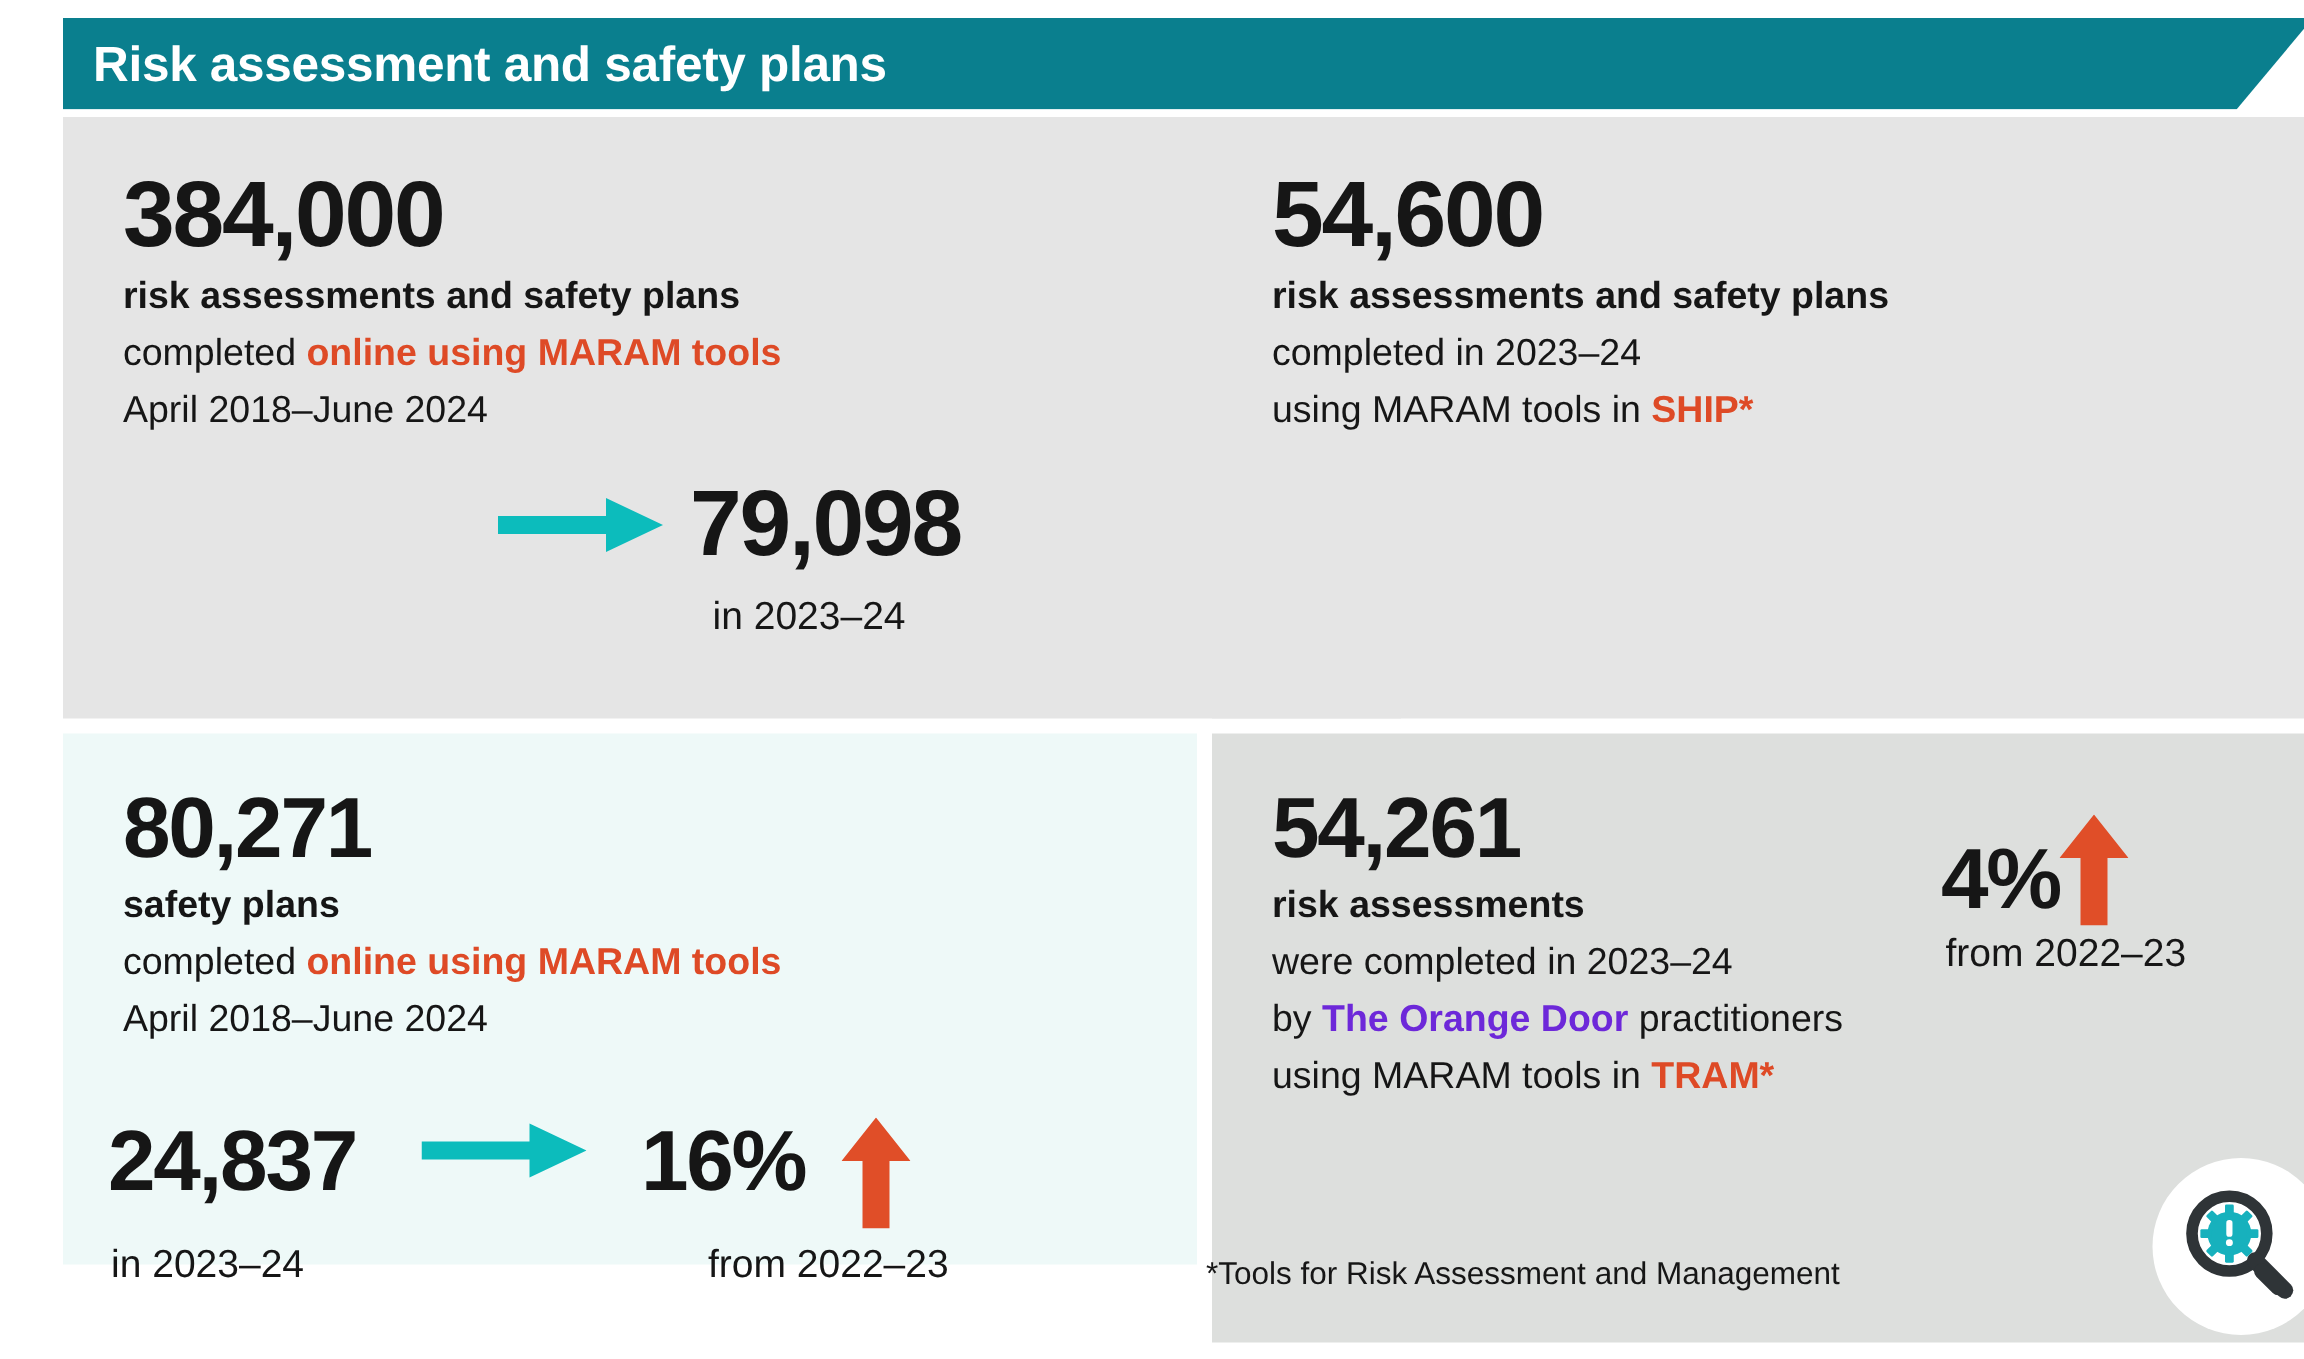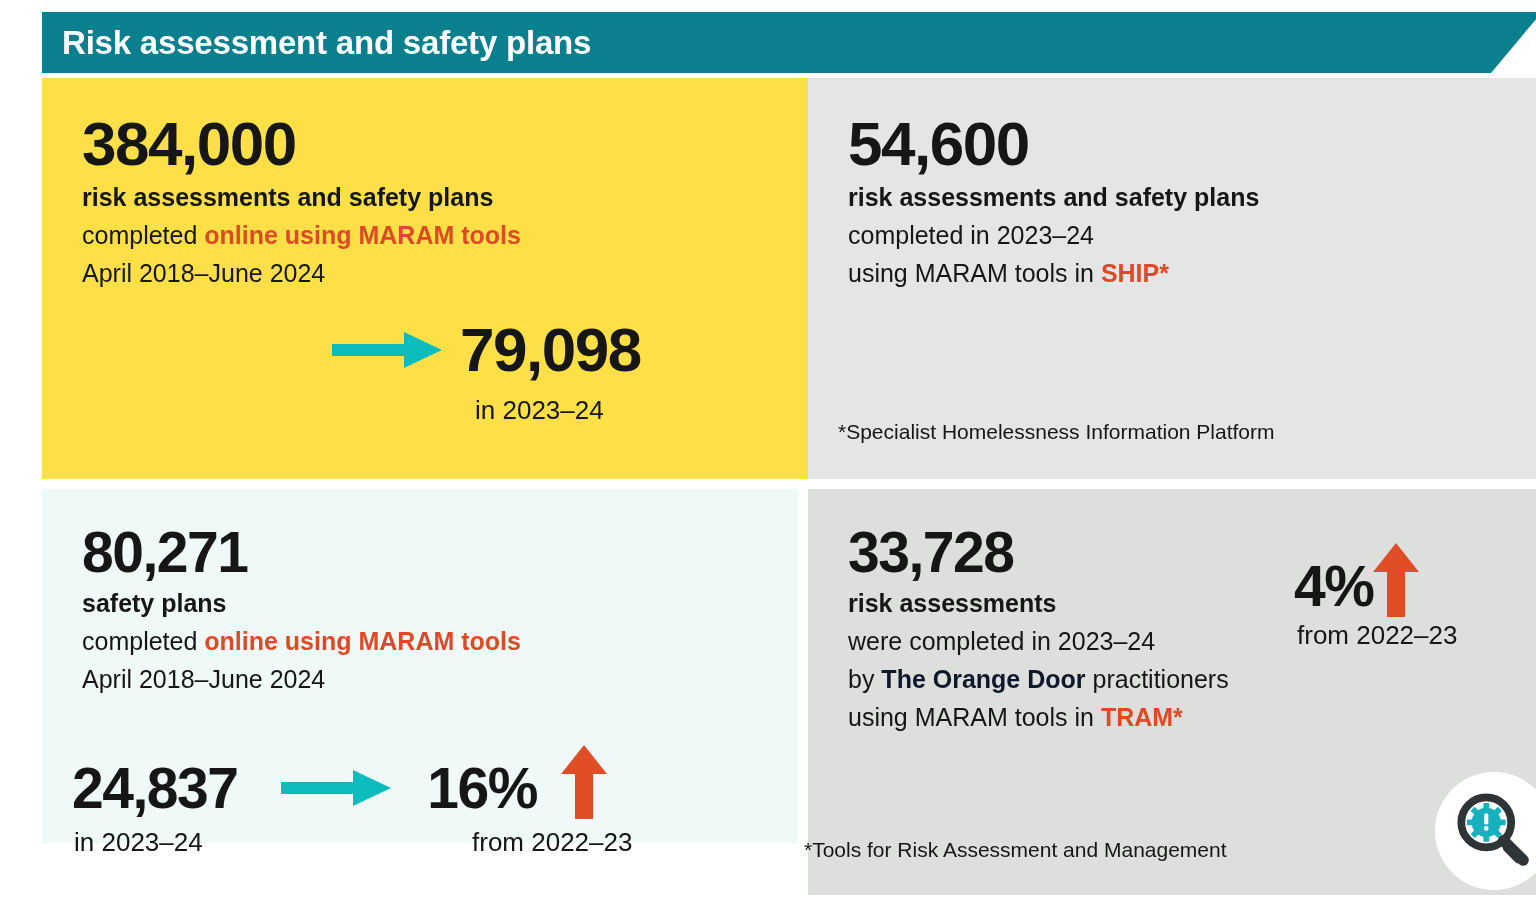--- a/index.html
+++ b/index.html
@@ -42,21 +42,21 @@
     margin-left: 20px;
     line-height: 1;
     white-space: nowrap;
   }
 
   
   .panel {
     position: absolute;
     overflow: hidden;
   }
-  .panel-tl { left: 10px;  top: 78px;  width: 892px; height: 401px; background: #fde047; }
+  .panel-tl { left: 10px;  top: 78px;  width: 892px; height: 401px; background: #e5e5e5; }
   .panel-tr { left: 776px; top: 78px;  width: 750px; height: 401px; background: #e5e5e5; }
   .panel-bl { left: 10px;  top: 489px; width: 756px; height: 354px; background: #eef9f8; }
   .panel-br { left: 776px; top: 489px; width: 750px; height: 406px; background: #dddfdd; }
 
   .pad { padding: 34px 40px 0 40px; }
   .pad-r { padding: 34px 40px 0 40px; }
 
   
   .bignum {
     font-size: 62px;
@@ -83,21 +83,21 @@
     margin-top: 4px;
   }
   .body-line {
     font-size: 25px;
     font-weight: normal;
     line-height: 1.52;
     color: #161616;
     white-space: nowrap;
   }
   .orange { color: #de4a26; font-weight: bold; }
-  .strongblk { color: #0f172a; font-weight: bold; }
+  .strongblk { color: #6d28d9; font-weight: bold; }
 
   .footnote {
     font-size: 21px;
     font-weight: normal;
     color: #161616;
     white-space: nowrap;
   }
 
   .caption {
     font-size: 26px;
@@ -119,21 +119,21 @@
     left: 443px;
     top: 395px;
   }
 
   
   .bl-metric-row {
     position: absolute;
     left: 40px;
     top: 745px;
     display: flex;
-    align-items: center;
+    align-items: flex-start;
     gap: 22px;
   }
   .bl-cap-left  { position: absolute; left: 42px;  top: 827px; }
   .bl-cap-right { position: absolute; left: 440px; top: 827px; }
 
   
   .br-pct {
     position: absolute;
     left: 1262px;
     top: 543px;
@@ -195,21 +195,20 @@
   <div class="panel panel-tr">
     <div class="pad-r">
       <div class="bignum">54,600</div>
       <div class="lead">risk assessments and safety plans</div>
       <div class="body-line">completed in 2023–24</div>
       <div class="body-line">
         <span>using MARAM tools in </span><span class="orange">SHIP*</span>
       </div>
     </div>
   </div>
-  <div class="fn-tr footnote">*Specialist Homelessness Information Platform</div>
 
   <div class="panel panel-bl">
     <div class="pad">
       <div class="bignum-sm">80,271</div>
       <div class="lead">safety plans</div>
       <div class="body-line">
         <span>completed </span><span class="orange">online using MARAM tools</span>
       </div>
       <div class="body-line">April 2018–June 2024</div>
     </div>
@@ -227,21 +226,21 @@
       <svg width="46" height="74" viewBox="0 0 46 74" aria-hidden="true">
         <path d="M23 0 L46 29 H32 V74 H14 V29 H0 Z" fill="#e04e28"></path>
       </svg>
     </span>
   </div>
   <div class="bl-cap-left caption">in 2023–24</div>
   <div class="bl-cap-right caption">from 2022–23</div>
 
   <div class="panel panel-br">
     <div class="pad-r">
-      <div class="bignum-sm">33,728</div>
+      <div class="bignum-sm">54,261</div>
       <div class="lead">risk assessments</div>
       <div class="body-line">were completed in 2023–24</div>
       <div class="body-line">
         <span>by </span><span class="strongblk">The Orange Door</span><span> practitioners</span>
       </div>
       <div class="body-line">
         <span>using MARAM tools in </span><span class="orange">TRAM*</span>
       </div>
     </div>
   </div>

